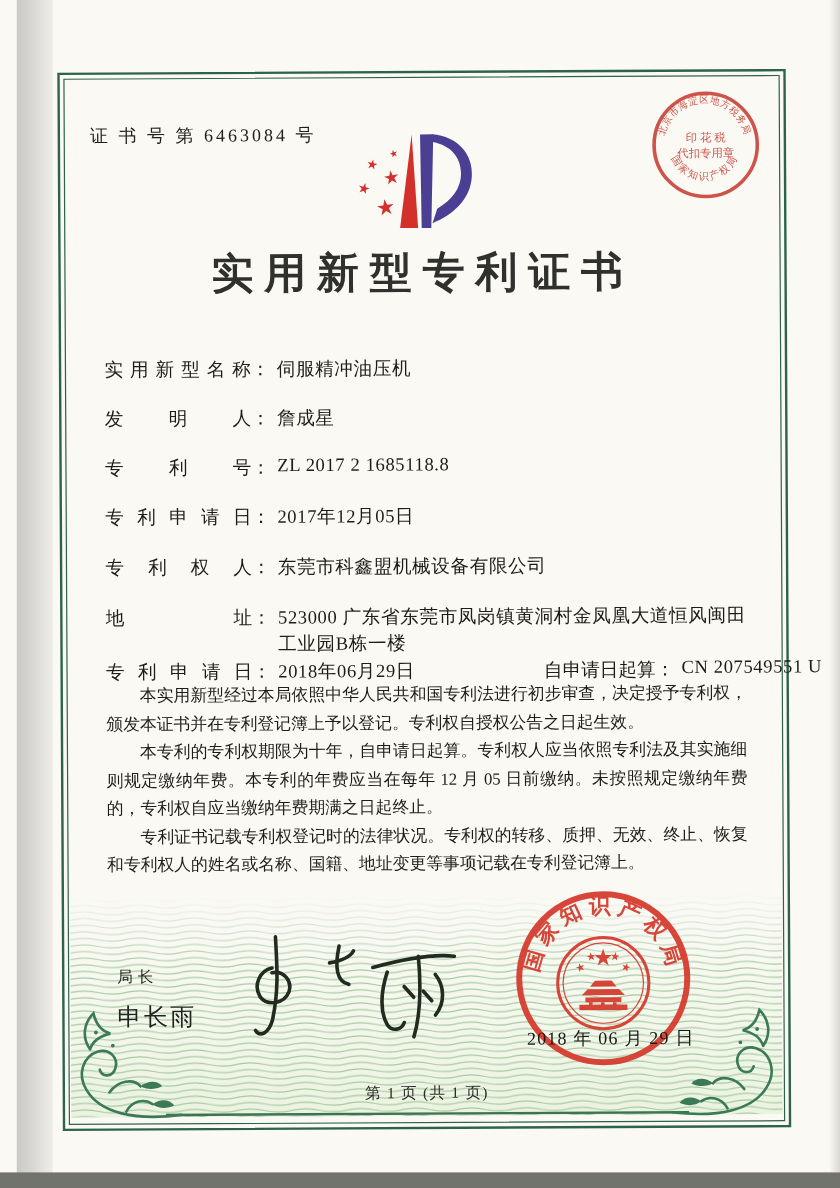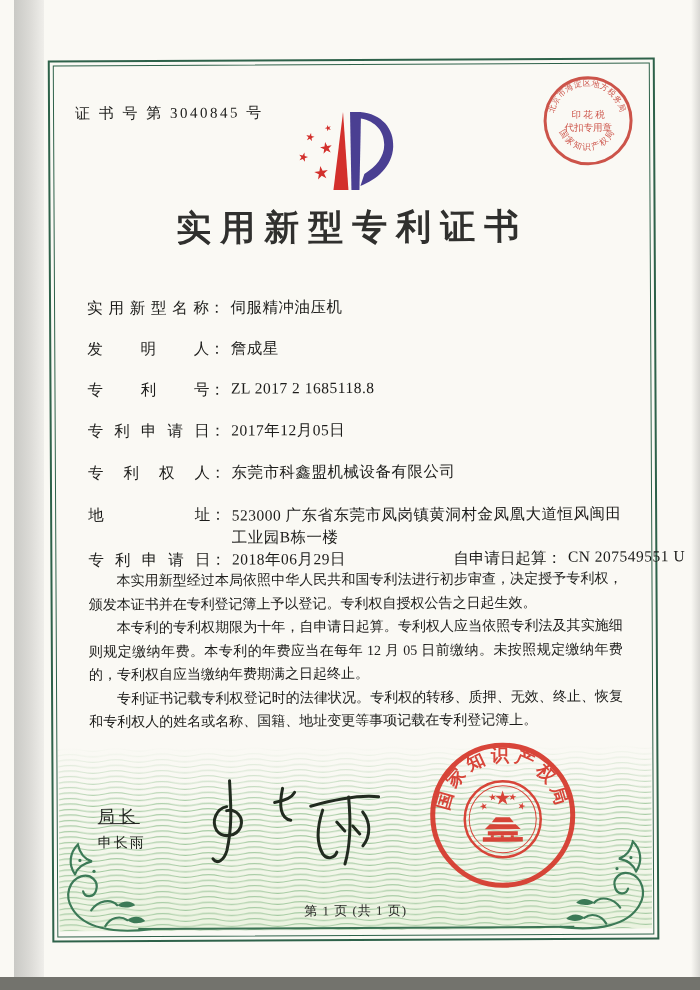--- a/index.html
+++ b/index.html
@@ -35,22 +35,22 @@
     text-align:justify; color:#1c1c1a; }
   .bodytext p { text-indent:2em; }
 
   .wave-panel { position:absolute; left:57px; top:746px; width:593px; height:184px; }
   .wave-fade { position:absolute; left:0; top:0; width:100%; height:60px;
     background:linear-gradient(180deg, rgba(250,249,244,1) 0%, rgba(250,249,244,0) 100%); }
   .panel-line { position:absolute; left:136px; top:927px; width:436px; height:2px; background:#3b7354; }
   .flourish { position:absolute; }
   .flourish.right { transform:scaleX(-1); }
 
-  .sig-title { position:absolute; left:96px; top:804px; font-size:17px; letter-spacing:4px; color:#20241f;text-decoration:underline; }
-  .sig-name  { position:absolute; left:96px; top:833px; font-size:14px; letter-spacing:2px; color:#20241f; }
+  .sig-title { position:absolute; left:96px; top:804px; font-size:13px; letter-spacing:4px; color:#20241f; }
+  .sig-name  { position:absolute; left:96px; top:833px; font-size:20px; letter-spacing:2px; color:#20241f; }
   .signature { position:absolute; left:195px; top:772px; }
 
   .seal { position:absolute; left:425px; top:740px; opacity:.93; }
   .seal-date { position:absolute; left:418px; top:857px; width:178px; text-align:center;
     font-size:15px; letter-spacing:1px; color:#171715; }
 
   .footer-page { position:absolute; left:50px; top:902px; width:607px; text-align:center;
     font-size:13px; color:#2b2b29; letter-spacing:1px; }
 </style>
 </head>
@@ -59,21 +59,21 @@
 <div class="stage">
   <div class="scan-left"></div>
   <div class="scan-right"></div>
 
   <div class="sheet">
 
     <div class="frame">
       <div class="frame-inner"></div>
     </div>
 
-    <div class="cert-no">证 书 号 第 3040845 号</div>
+    <div class="cert-no">证 书 号 第 6463084 号</div>
 
     <svg class="logo" width="120" height="106" viewBox="0 0 120 106">
       <defs>
         <polygon id="star" points="0,-10 2.25,-3.09 9.51,-3.09 3.63,1.18 5.88,8.09 0,3.82 -5.88,8.09 -3.63,1.18 -9.51,-3.09 -2.25,-3.09"></polygon>
       </defs>
       <g fill="#d3302c">
         <use href="#star" transform="translate(47,29) scale(0.33) rotate(-18)"></use>
         <use href="#star" transform="translate(29,38) scale(0.44) rotate(12)"></use>
         <use href="#star" transform="translate(45,49) scale(0.62) rotate(-10)"></use>
         <use href="#star" transform="translate(22,58) scale(0.48) rotate(15)"></use>
@@ -220,19 +220,20 @@
           <rect x="56" y="98" width="40" height="4.5"></rect>
           <rect x="61" y="92" width="30" height="4"></rect>
           <path d="M58 90 L94 90 L89 85 L63 85 Z"></path>
           <path d="M65 83 L87 83 L83 78 L69 78 Z"></path>
           <rect x="64" y="96" width="3" height="2.5"></rect>
           <rect x="74" y="96" width="3" height="2.5"></rect>
           <rect x="84" y="96" width="3" height="2.5"></rect>
         </g>
       </g>
     </svg>
+    <div class="seal-date">2018 年 06 月 29 日</div>
 
     <div class="footer-page">第 1 页 (共 1 页)</div>
 
   </div>
 
   <div class="scan-bottom"></div>
 </div>
 
 </body></html>

